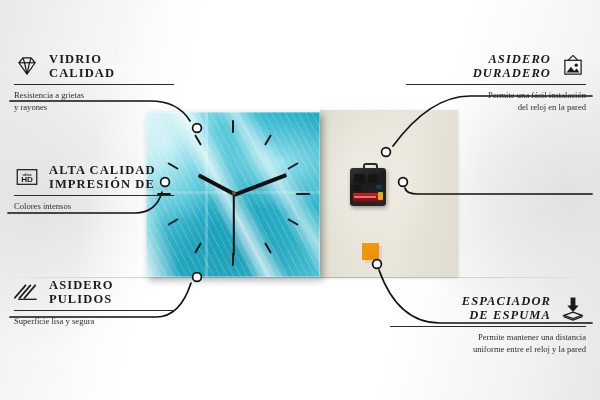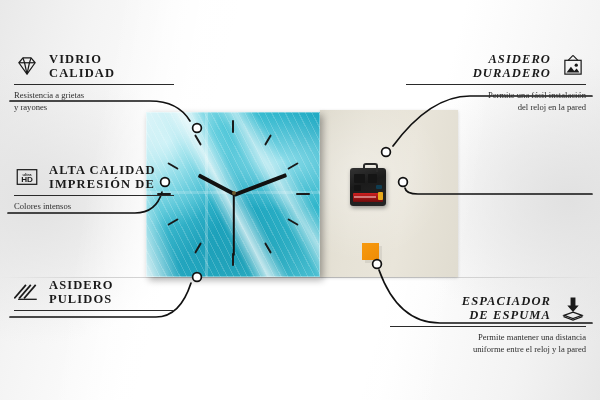--- a/index.html
+++ b/index.html
@@ -218,20 +218,21 @@
             <path d="M1,23 L14,8"></path>
         </g>
         <path d="M5,25 L28,25" stroke="#1a1a1a" stroke-width="1.6"></path>
       </svg>
       <div class="titles">
         <div class="t-line">ASIDERO</div>
         <div class="t-line">PULIDOS</div>
       </div>
     </div>
     <div class="rule"></div>
+    <div class="desc">Superficie lisa y segura</div>
     <div class="desc"></div>
   </div>
 
   <div class="callout right" style="right:14px;top:52px;width:180px;">
     <div class="head">
       <div class="titles">
         <div class="t-line">ASIDERO</div>
         <div class="t-line">DURADERO</div>
       </div>
       <svg class="icon" viewBox="0 0 32 32">

